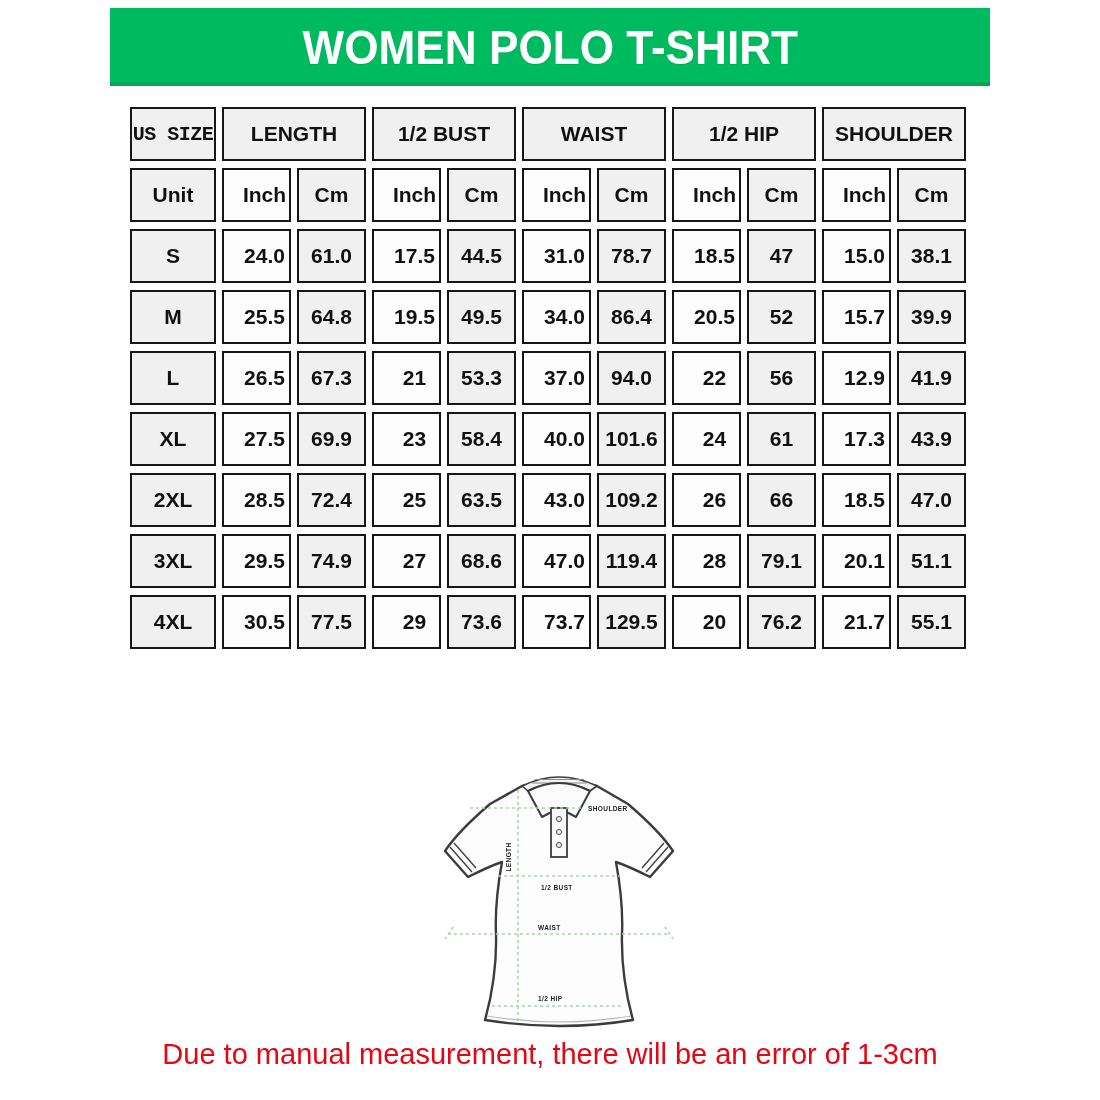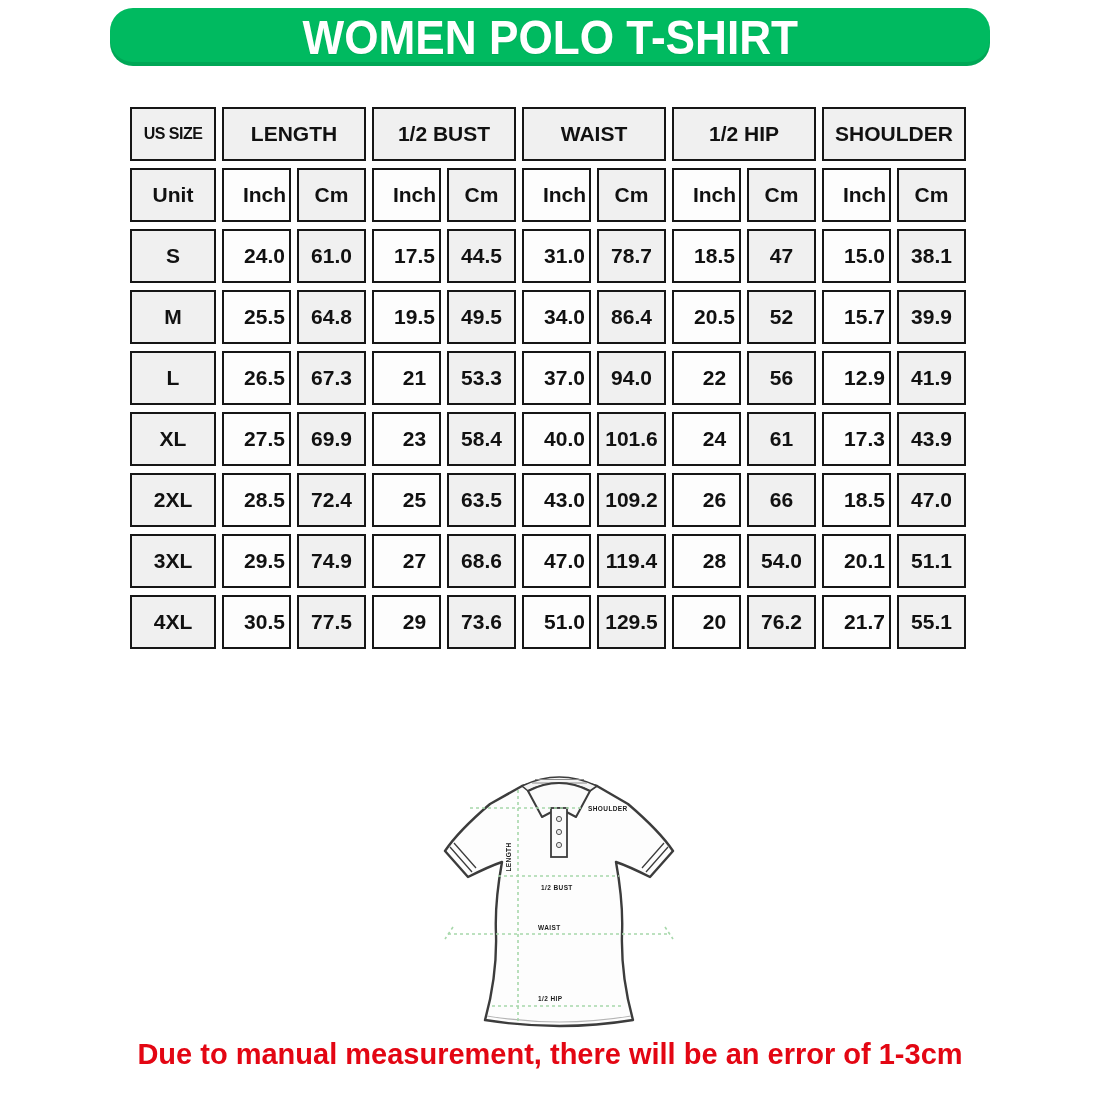--- a/index.html
+++ b/index.html
@@ -1,58 +1,57 @@
 <!DOCTYPE html>
 <html><head>
 <meta charset="utf-8">
 <style>
   * { margin:0; padding:0; box-sizing:border-box; }
   html,body { width:1100px; height:1100px; background:#ffffff; font-family:"Liberation Sans",sans-serif; }
   .page { position:relative; width:1100px; height:1100px; background:#ffffff; overflow:hidden; }
 
   
   .title-bar {
-    position:absolute; left:110px; top:8px; width:880px; height:58px;
+    position:absolute; left:110px; top:8px; width:880px; height:78px;
     background:#00ba60; display:flex; align-items:center; justify-content:center;
     box-shadow: inset 0 -4px 0 rgba(0,0,0,0.10);
-    border-radius: 23px;
   }
   .title-bar h1 {
     color:#ffffff; font-size:48px; font-weight:700; white-space:nowrap;
     letter-spacing:0px; transform:scaleX(0.92);
     text-shadow: 0 1px 1px rgba(0,0,0,0.08);
   }
 
   
   table.size-chart {
     position:absolute; left:124px; top:100px; width:848px;
     border-collapse:separate; border-spacing:6px 7px; table-layout:fixed;
   }
   .cell {
     border:2px solid #161616; text-align:center; vertical-align:middle;
     font-weight:700; color:#111111; height:54px; font-size:21px;
     overflow:hidden; white-space:nowrap;
   }
   .shaded { background:#f0f0f0; }
   .light  { background:#fdfdfd;padding-left:16px; }
   th.cell.group { font-size:21px; letter-spacing:0px; }
-  th.cell.group.first { font-size:16px; letter-spacing:-0.5px; }
+  th.cell.group.first { font-size:20px; letter-spacing:-0.5px;font-family:Liberation Mono, monospace; }
 
   
   .shirt { position:absolute; left:438px; top:760px; width:240px; height:280px; }
   .dash { stroke:#a7d8ab; stroke-width:1.6; stroke-dasharray:3 3; fill:none; }
   .dlabel {
     font-family:"Liberation Sans",sans-serif; font-size:6.5px; font-weight:bold;
     fill:#1c1c1c; letter-spacing:0.4px;
   }
 
   
   .note {
     position:absolute; left:0; top:1038px; width:1100px; text-align:center;
-    color:#e30613; font-size:29px; font-weight:700;
+    color:#e30613; font-size:29px; font-weight:400;
   }
 </style>
 </head>
 <body>
 
 <div class="page">
 
   <div class="title-bar">
     <h1>WOMEN POLO T-SHIRT</h1>
   </div>
@@ -162,31 +161,31 @@
         </tr>
         <tr>
           <td class="cell shaded">3XL</td>
           <td class="cell light">29.5</td>
           <td class="cell shaded">74.9</td>
           <td class="cell light">27</td>
           <td class="cell shaded">68.6</td>
           <td class="cell light">47.0</td>
           <td class="cell shaded">119.4</td>
           <td class="cell light">28</td>
-          <td class="cell shaded">54.0</td>
+          <td class="cell shaded">79.1</td>
           <td class="cell light">20.1</td>
           <td class="cell shaded">51.1</td>
         </tr>
         <tr>
           <td class="cell shaded">4XL</td>
           <td class="cell light">30.5</td>
           <td class="cell shaded">77.5</td>
           <td class="cell light">29</td>
           <td class="cell shaded">73.6</td>
-          <td class="cell light">51.0</td>
+          <td class="cell light">73.7</td>
           <td class="cell shaded">129.5</td>
           <td class="cell light">20</td>
           <td class="cell shaded">76.2</td>
           <td class="cell light">21.7</td>
           <td class="cell shaded">55.1</td>
         </tr>
       </tbody>
   </table>
 
   <svg class="shirt" viewBox="0 0 240 280">

